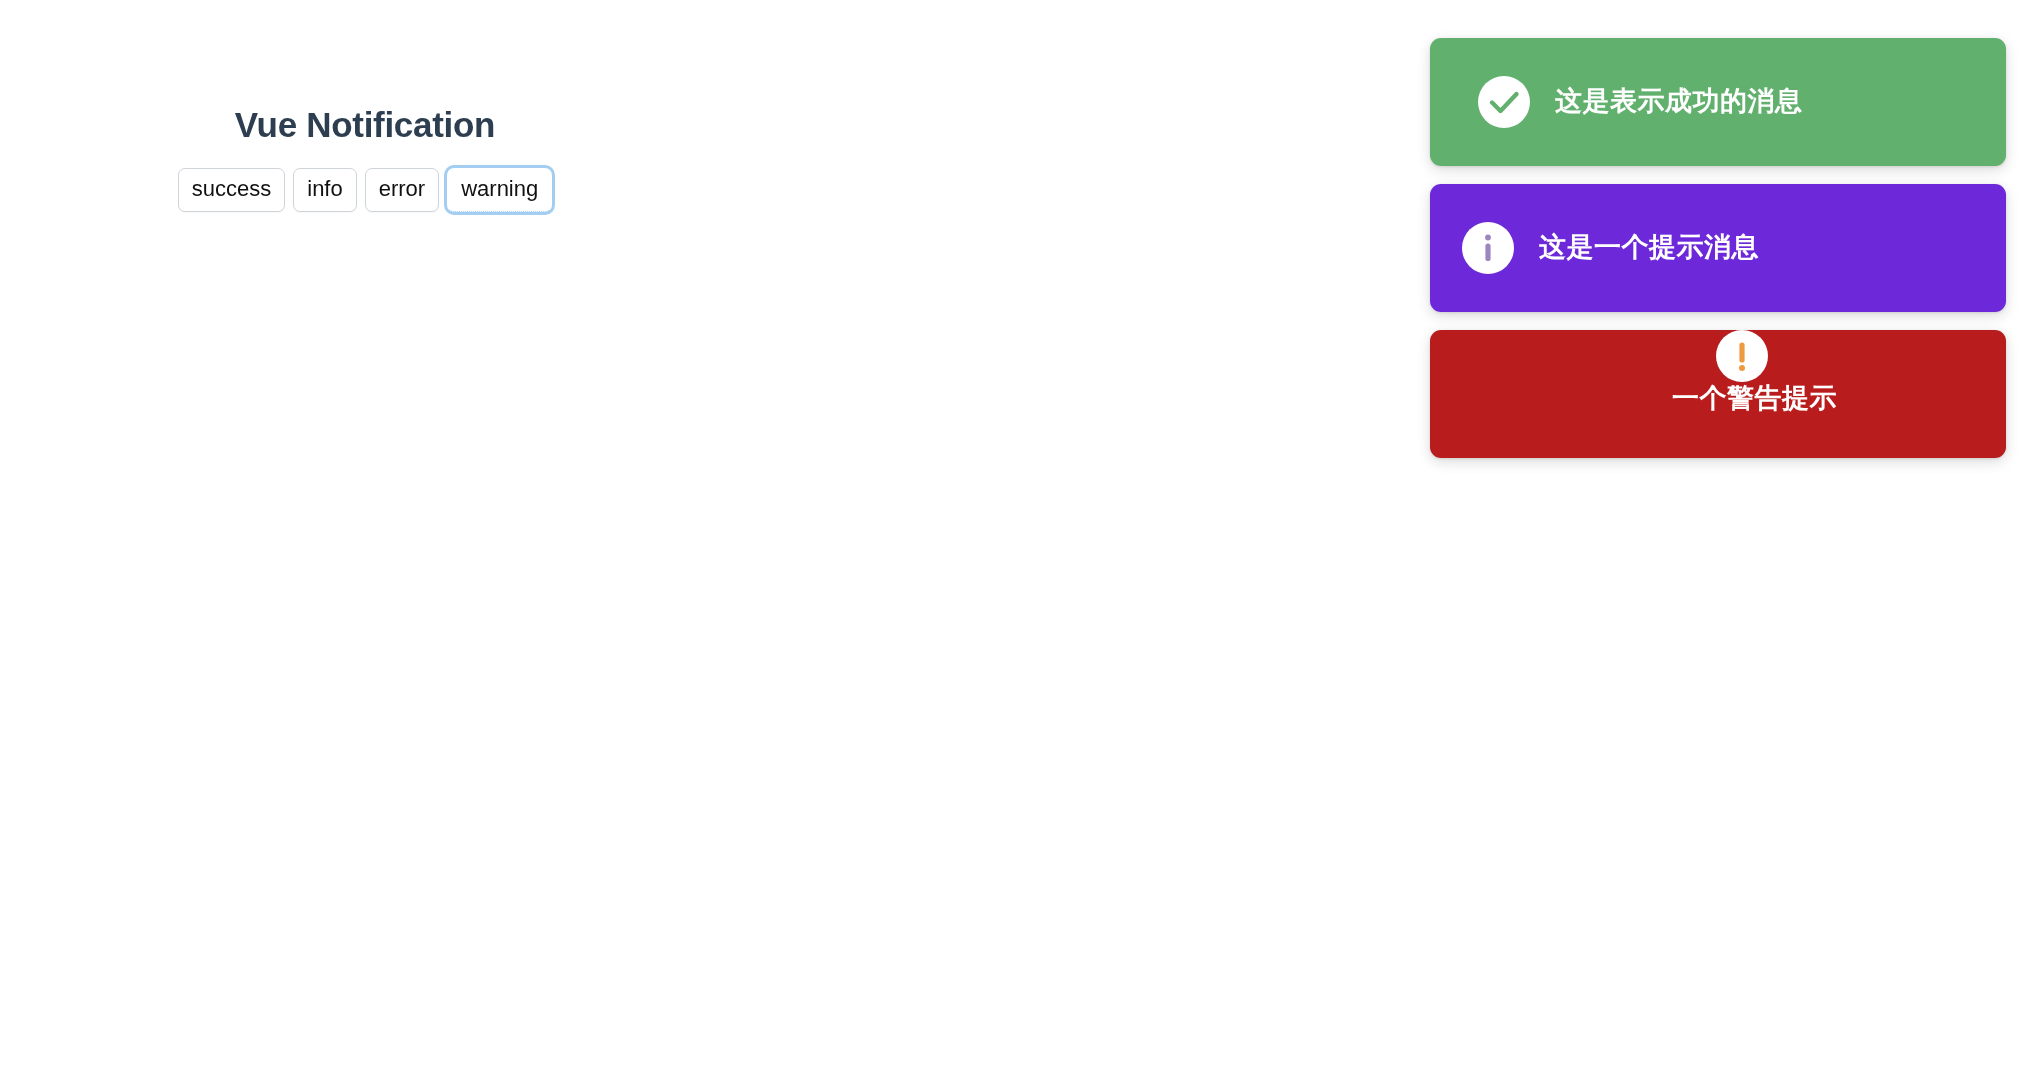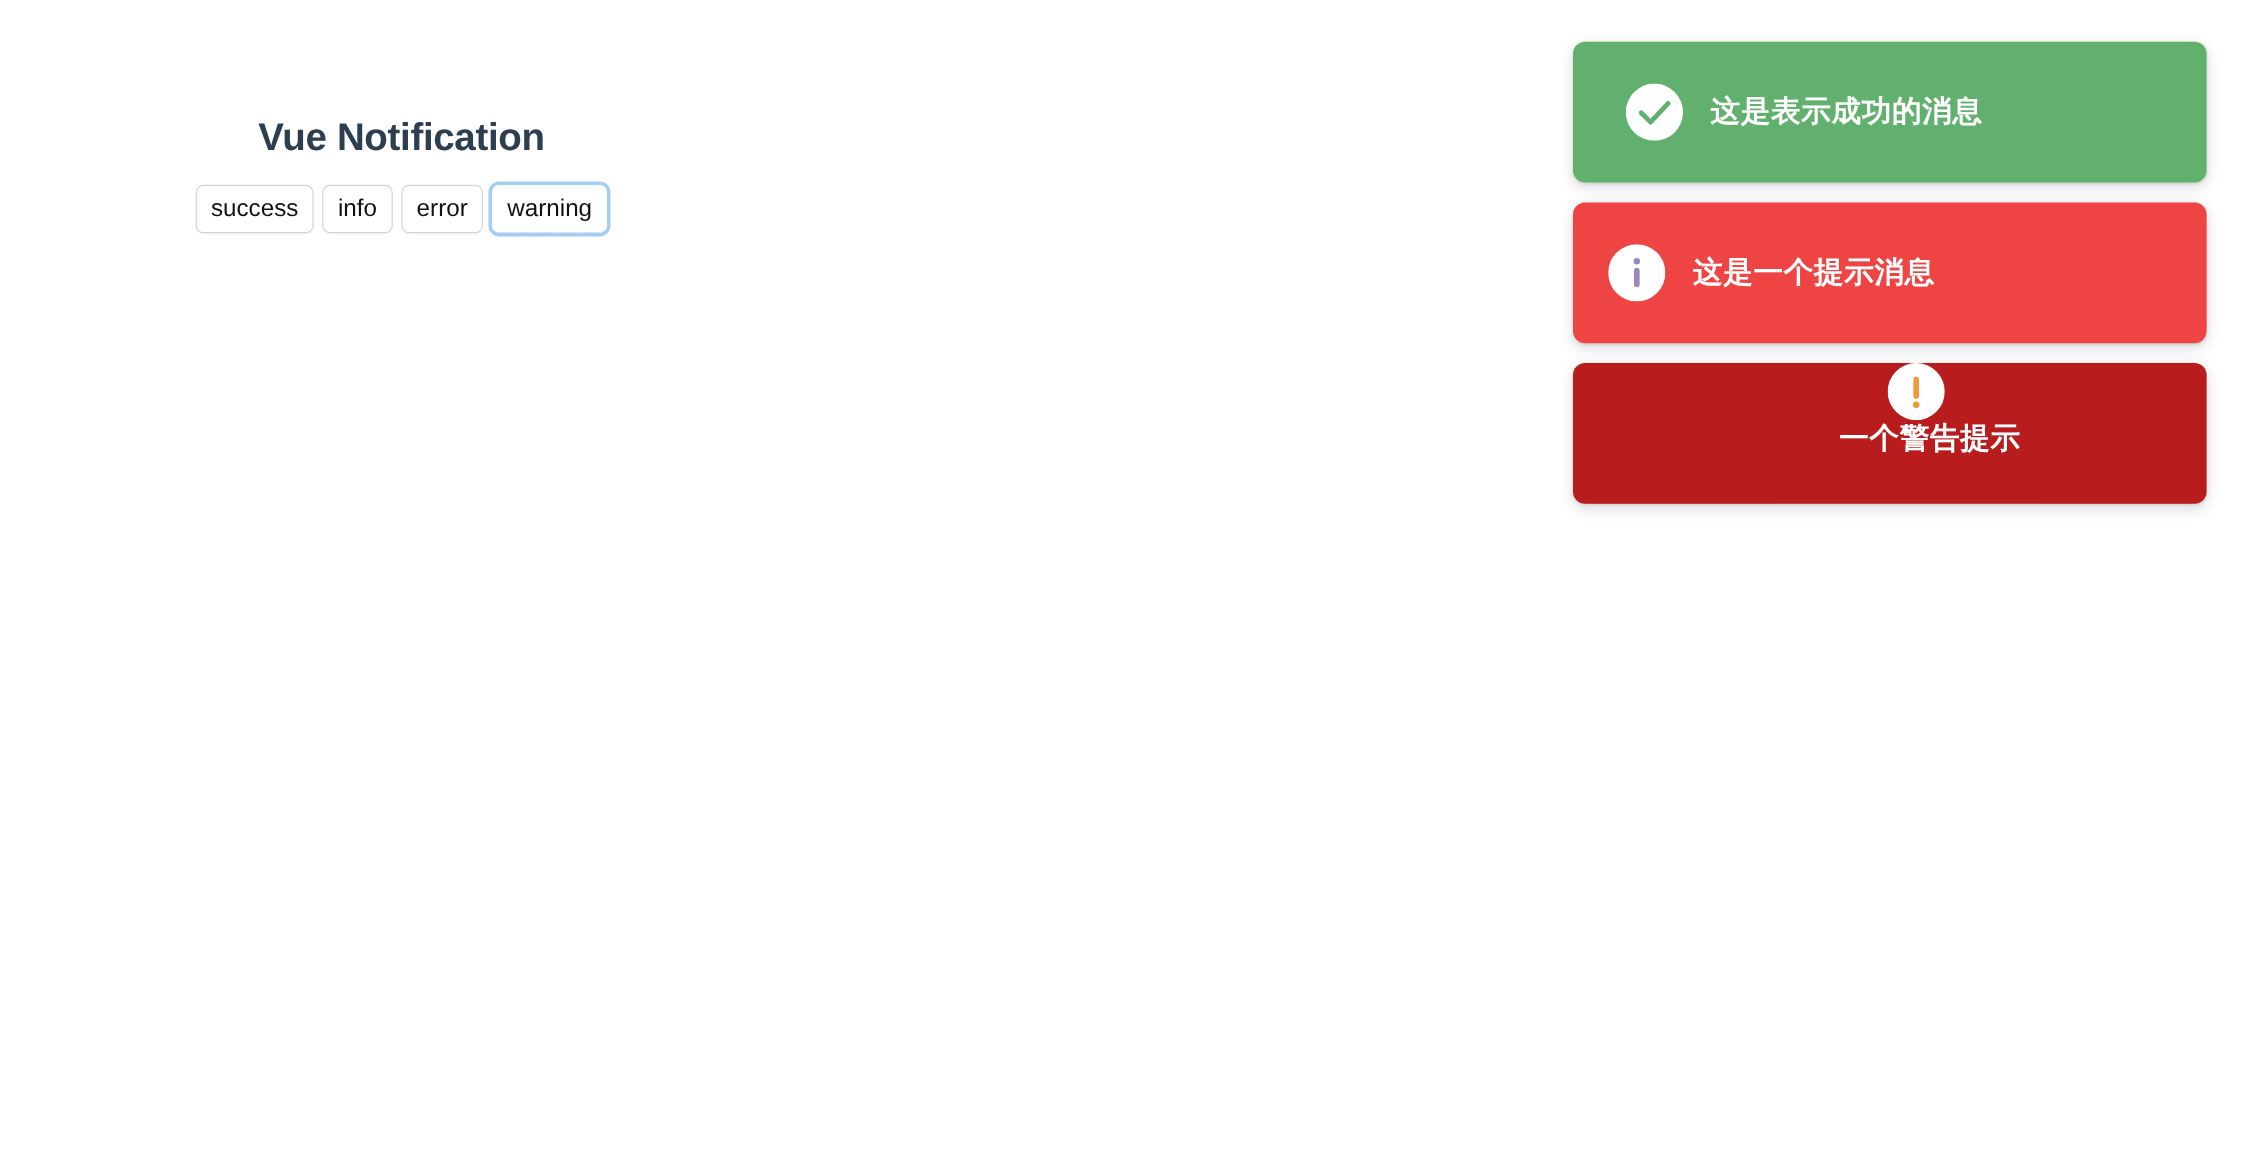--- a/index.html
+++ b/index.html
@@ -126,21 +126,21 @@
   <div class="notification-stack">
 
     <div class="notification" style="background:#62b06e;">
       <svg class="notification-icon" viewBox="0 0 52 52">
         <circle cx="26" cy="26" r="26" fill="#ffffff"></circle>
         <path d="M14 26.5 L22.5 35 L38.5 18" fill="none" stroke="#62b06e" stroke-width="4.4" stroke-linecap="round" stroke-linejoin="round"></path>
       </svg>
       <span class="notification-text">这是表示成功的消息</span>
     </div>
 
-    <div class="notification" style="background:#ef4444;padding-left:32px;">
+    <div class="notification" style="background:#6d28d9;padding-left:32px;">
       <svg class="notification-icon" viewBox="0 0 52 52">
         <circle cx="26" cy="26" r="26" fill="#ffffff"></circle>
         <circle cx="26" cy="15.5" r="2.9" fill="#9b86c0"></circle>
         <rect x="23.4" y="21.5" width="5.2" height="17.5" rx="2.6" fill="#9b86c0"></rect>
       </svg>
       <span class="notification-text">这是一个提示消息</span>
     </div>
 
 
     <div class="notification" style="background:#b91c1c;flex-direction:column;">

